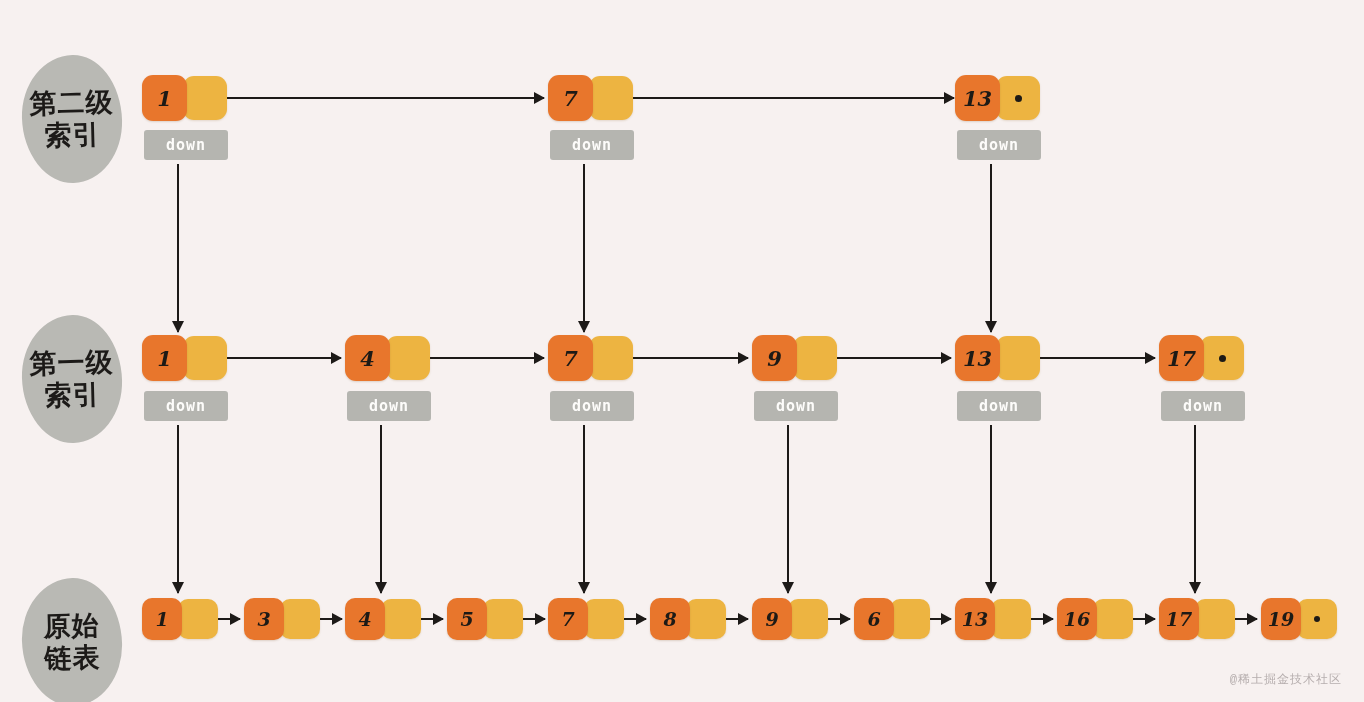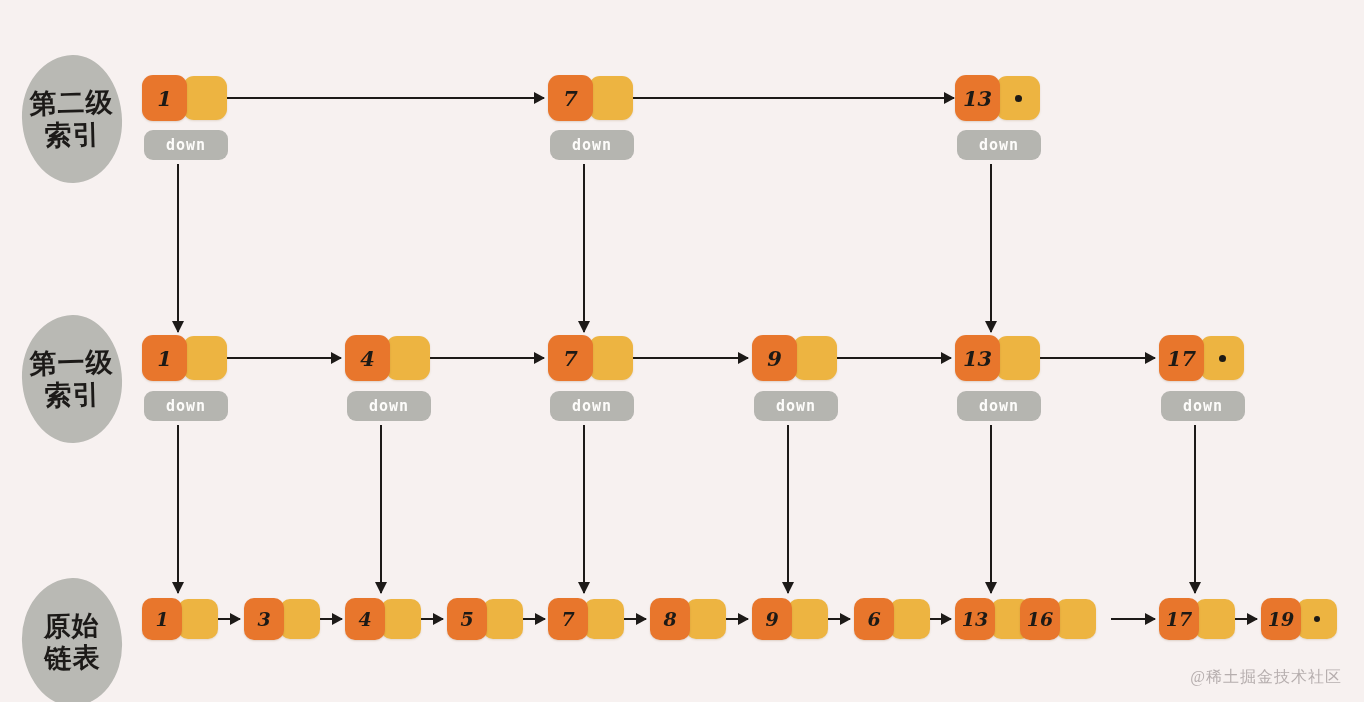--- a/index.html
+++ b/index.html
@@ -107,21 +107,21 @@
   .node.sm .ptr.null::after {
     width: 6px; height: 6px; margin-left: -3px; margin-top: -3px;
   }
 
   
   .down {
     position: absolute;
     width: 84px;
     height: 30px;
     background: #b5b5b0;
-    border-radius: 9px;
+    border-radius: 3px;
     color: #fdfcfa;
     font-family: "DejaVu Sans Mono", monospace;
     font-size: 15px;
     font-weight: 700;
     letter-spacing: 1px;
     display: flex;
     align-items: center;
     justify-content: center;
   }
 
@@ -164,22 +164,22 @@
     border-left: 6px solid transparent;
     border-right: 6px solid transparent;
   }
 
   
   .watermark {
     position: absolute;
     right: 22px;
     bottom: 14px;
     color: #b6aeae;
-    font-family: Liberation Serif, serif;
-    font-size: 16px;
+    font-family: Liberation Mono, monospace;
+    font-size: 12px;
     letter-spacing: 1px;
     white-space: nowrap;
   }
 </style>
 </head>
 <body>
 
 <div id="stage" style="width: 1364px; height: 702px; background: rgb(247, 241, 240);">
     <div class="row-label" style="left: 22px; top: 55px;">
       <span>第二级</span>
@@ -295,21 +295,21 @@
       <div class="ptr"></div>
     </div>
     <div class="node sm" style="left: 854px; top: 598px;">
       <div class="val">6</div>
       <div class="ptr"></div>
     </div>
     <div class="node sm" style="left: 955px; top: 598px;">
       <div class="val">13</div>
       <div class="ptr"></div>
     </div>
-    <div class="node sm" style="left: 1020px; top: 598px;">
+    <div class="node sm" style="left: 1057px; top: 598px;">
       <div class="val">16</div>
       <div class="ptr"></div>
     </div>
     <div class="node sm" style="left: 1159px; top: 598px;">
       <div class="val">17</div>
       <div class="ptr"></div>
     </div>
     <div class="node sm" style="left: 1261px; top: 598px;">
       <div class="val">19</div>
       <div class="ptr null"></div>

